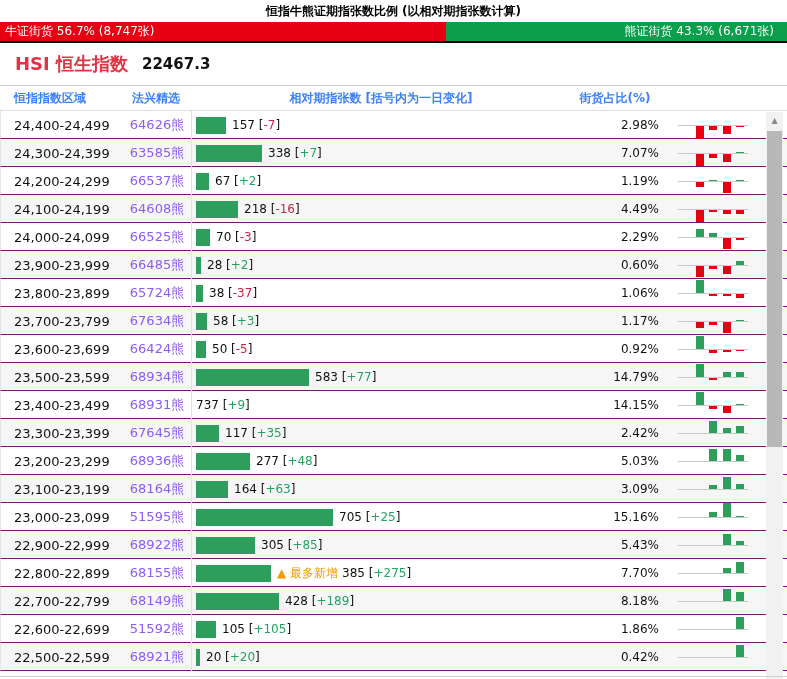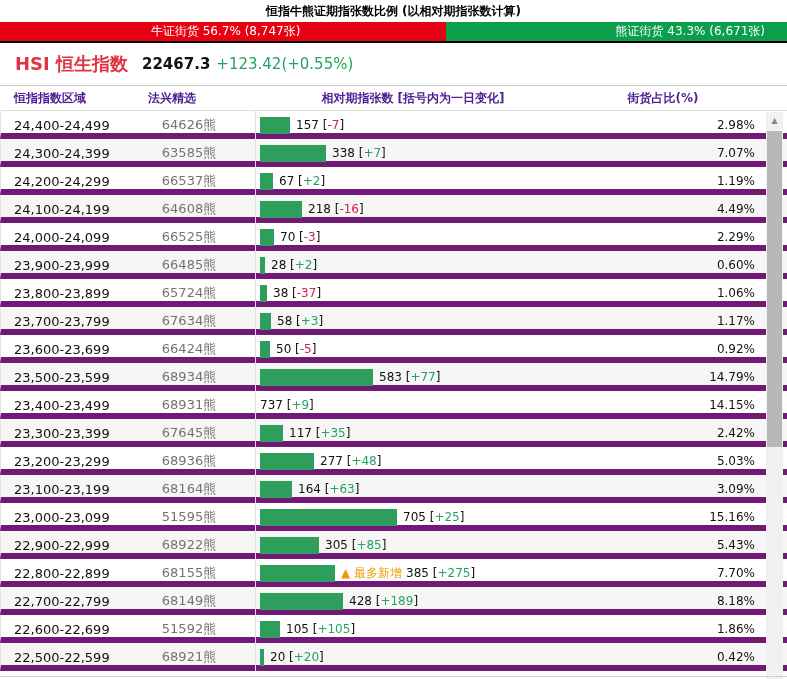--- a/index.html
+++ b/index.html
@@ -2,41 +2,41 @@
 <html><head>
 <meta charset="utf-8">
 <style>
   * { box-sizing: border-box; margin: 0; padding: 0; }
   body { font-family: "DejaVu Sans", "Liberation Sans", sans-serif; background: #fff; }
   .app { position: relative; width: 787px; height: 679px; background: #fff; overflow: hidden; }
 
   .top-title { height: 22px; line-height: 22px; text-align: center; font-size: 12px; font-weight: bold; color: #000; }
 
   .ratio { display: flex; height: 19px; width: 100%; }
-  .ratio-bull { height: 100%; color: #fff; font-size: 12px; line-height: 19px; padding-left: 5px; white-space: nowrap; overflow: hidden; text-align: center; }
-  .ratio-bear { height: 100%; flex: 1; color: #fff; font-size: 12px; line-height: 19px; text-align: right; padding-right: 22px; white-space: nowrap; }
+  .ratio-bull { height: 100%; color: #fff; font-size: 12px; line-height: 19px; padding-left: 5px; white-space: nowrap; overflow: hidden; }
+  .ratio-bear { height: 100%; flex: 1; color: #fff; font-size: 12px; line-height: 19px; text-align: right; padding-right: 13px; white-space: nowrap; }
   .black-line { height: 2px; background: #000; }
 
   .hsi { height: 43px; display: flex; align-items: center; padding-left: 15px; border-bottom: 1px solid #ccc; }
   .hsi-name { color: #e03344; font-size: 18px; font-weight: bold; margin-right: 14px; }
   .hsi-price { color: #111; font-size: 15px; font-weight: bold; margin-right: 6px; }
   .hsi-chg { color: #23a35f; font-size: 15px; }
 
   .grid { display: grid; grid-template-columns: 122px 68px 382px 88px 100px; }
-  .thead { height: 25px; line-height: 25px; font-size: 12px; font-weight: bold; color: #4c1d95; border-bottom: 1px solid #ddd; gap: 16px; }
+  .thead { height: 25px; line-height: 25px; font-size: 12px; font-weight: bold; color: #3b82f6; border-bottom: 1px solid #ddd; }
   .th-range { padding-left: 14px; }
   .th-code { text-align: center; }
   .th-bar { text-align: center; }
   .th-pct { text-align: center; padding-right: 2px; }
   .th-5d { text-align: center; }
 
-  .row { height: 28px; border-bottom: 6px solid #701a75; align-items: center; border-left: 1px solid #e5e5e5; gap: 32px; }
+  .row { height: 28px; border-bottom: 1px solid #701a75; align-items: center; border-left: 1px solid #e5e5e5; }
   .row:nth-child(even) { background: #f6f6f6; }
   .c-range { font-size: 13px; color: #111; padding-left: 13px; }
-  .c-code { font-size: 13px; color: #737373; text-align: center; cursor: pointer; }
+  .c-code { font-size: 13px; color: #8b5cf6; text-align: center; cursor: pointer; }
   .c-bar { border-left: 1px solid #e0e0e0; padding-left: 4px; display: flex; align-items: center; height: 100%; font-size: 12px; color: #111; white-space: nowrap; }
   .bar { height: 17px; background: #2e9e5c; margin-right: 6px; flex-shrink: 0; display: flex; align-items: center; }
   .bar-tag { color: #fff; font-size: 12px; padding-left: 3px; white-space: nowrap; }
   .after-tag { color: #f39800; font-size: 12px; margin-right: 4px; }
   .chg-pos { color: #23a35f; }
   .chg-neg { color: #cc2244; }
   .c-pct { font-size: 12px; color: #111; text-align: right; padding-right: 2px; }
   .c-5d { padding-left: 17px; }
   .mini { position: relative; width: 70px; height: 28px; }
   .mini-base { position: absolute; left: 0; width: 70px; top: 14px; height: 1px; background: #c9c9c9; }
@@ -58,21 +58,20 @@
 
   <div class="ratio">
     <div class="ratio-bull" id="ratio-bull" style="width: 56.7%; background: rgb(230, 0, 18);">牛证街货 56.7% (8,747张)</div>
     <div class="ratio-bear" id="ratio-bear" style="background: rgb(11, 158, 75);">熊证街货 43.3% (6,671张)</div>
   </div>
   <div class="black-line"></div>
 
   <div class="hsi">
     <span class="hsi-name">HSI 恒生指数</span>
     <span class="hsi-price">22467.3</span>
-    <span class="hsi-chg">+123.42(+0.55%)</span>
   </div>
 
   <div class="grid thead">
     <div class="th-range">恒指指数区域</div>
     <div class="th-code">法兴精选</div>
     <div class="th-bar">相对期指张数 [括号内为一日变化]</div>
     <div class="th-pct">街货占比(%)</div>
   </div>
 
   <div id="rows">

